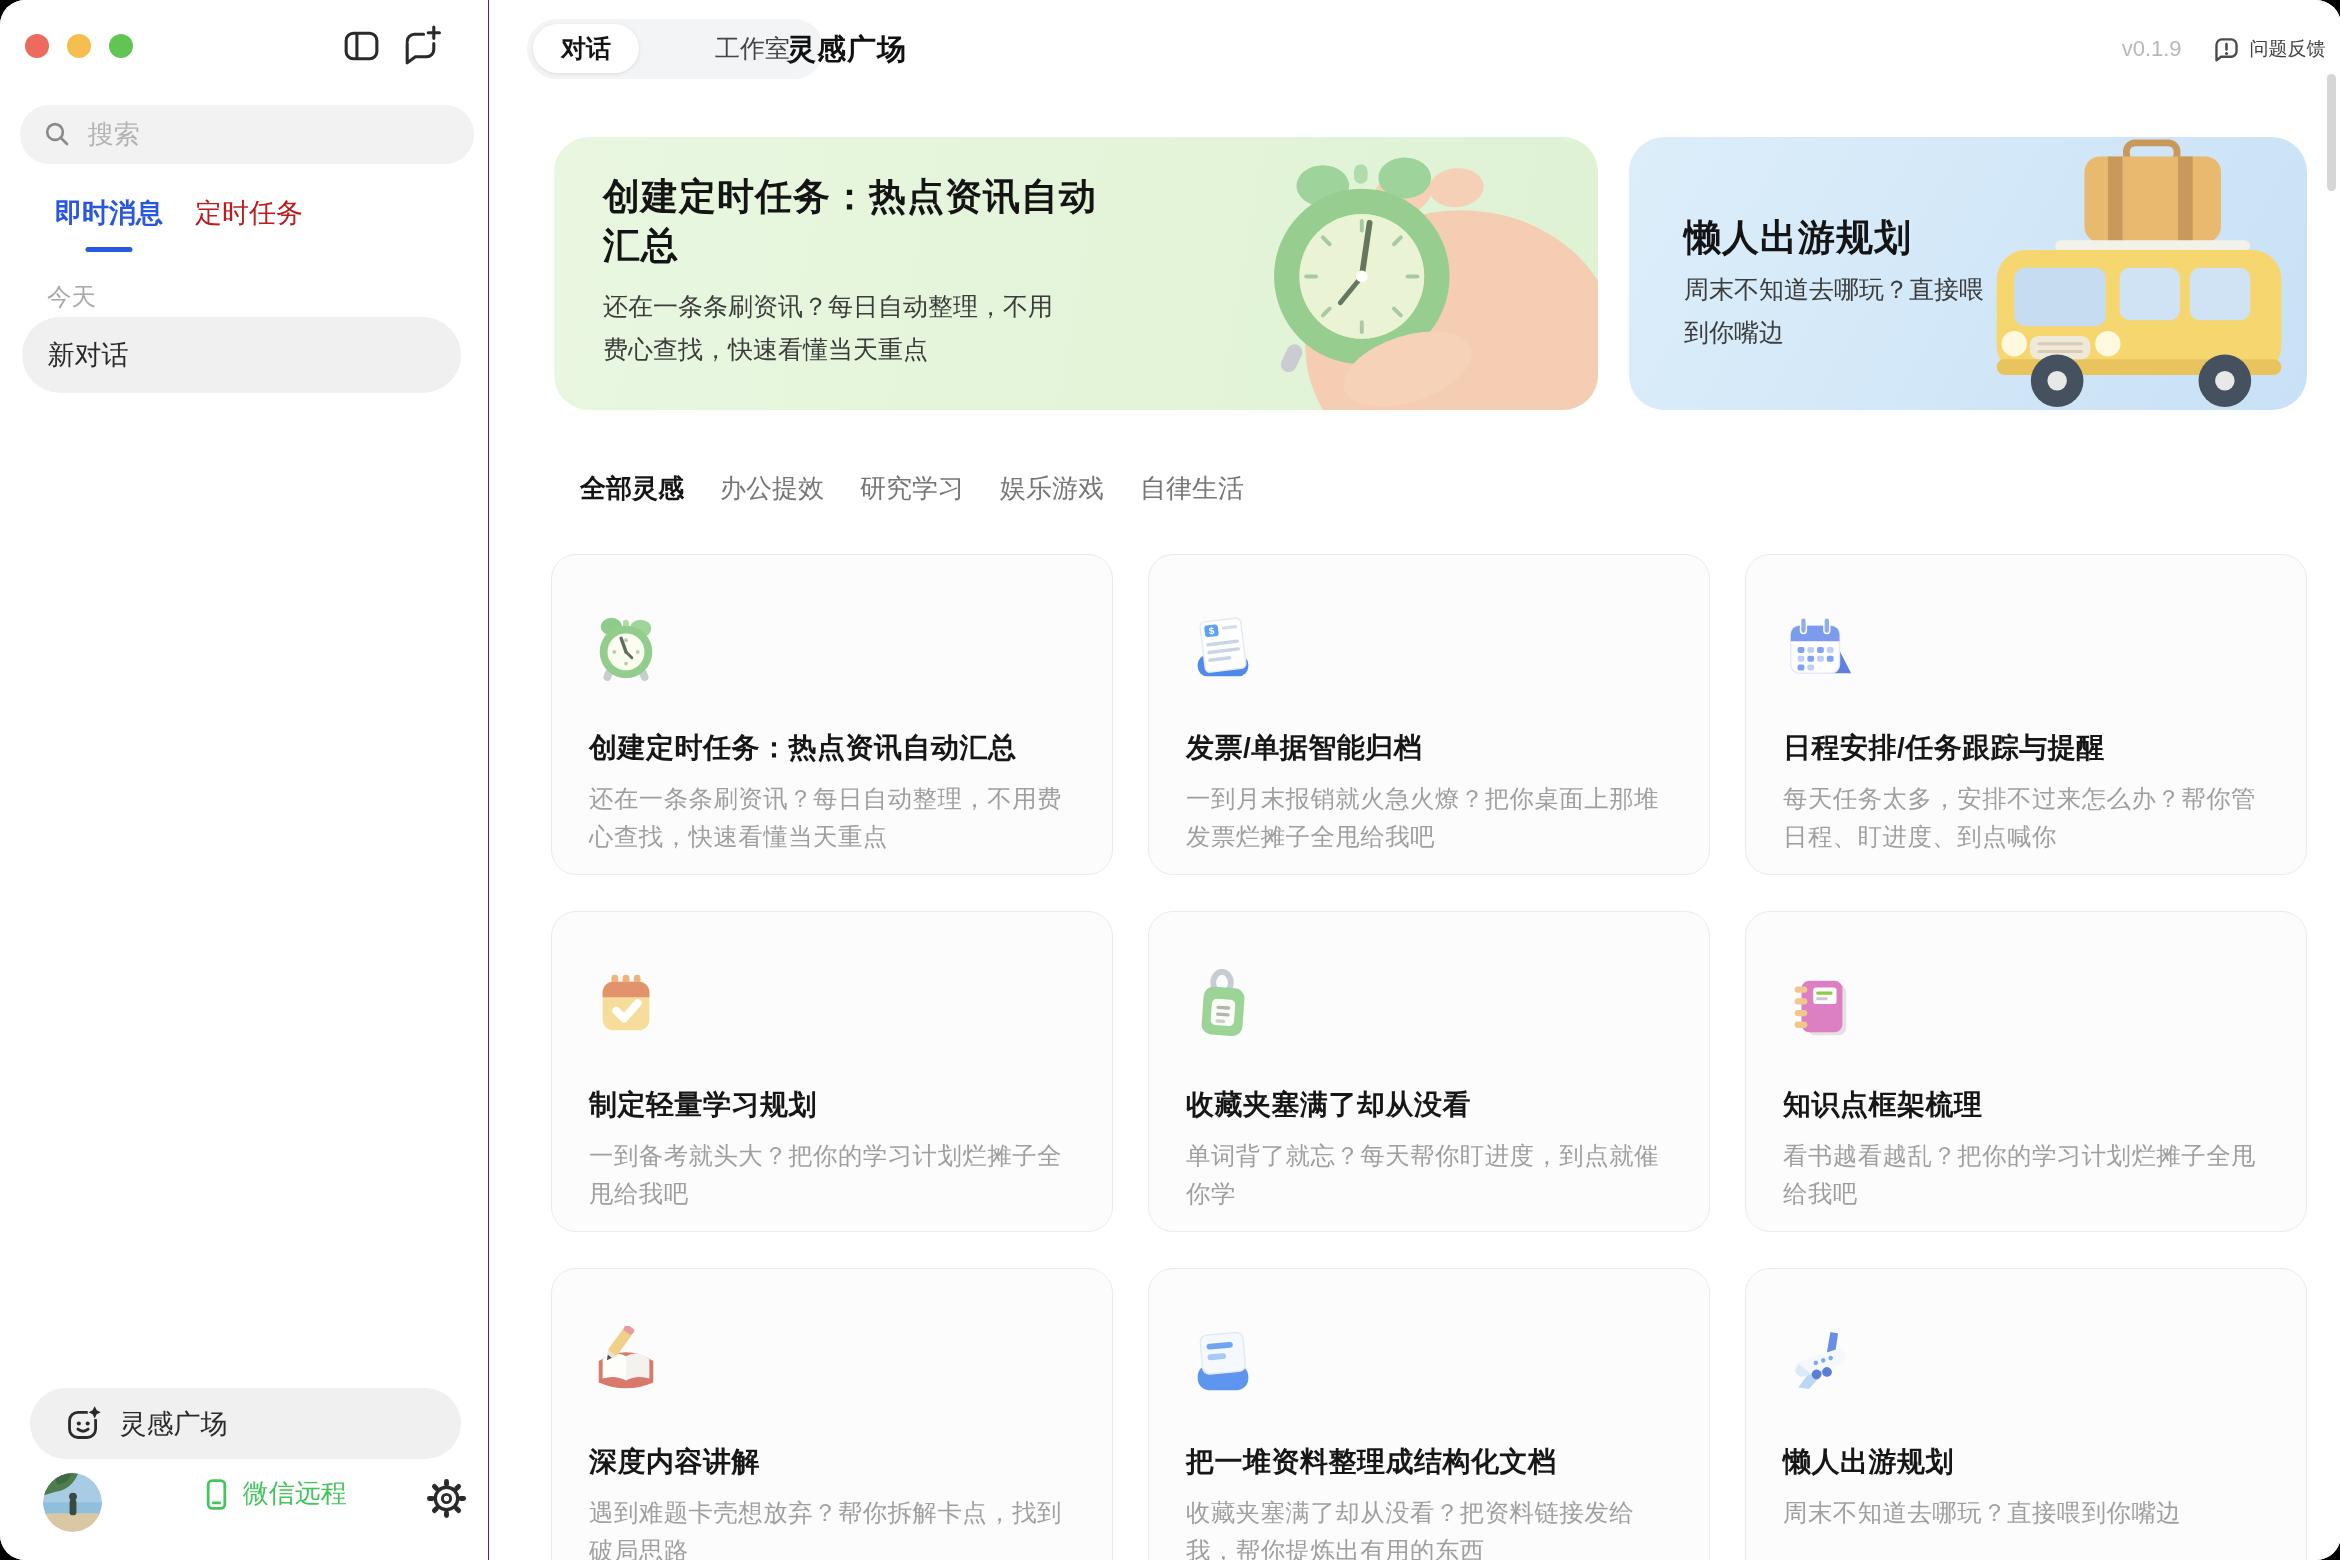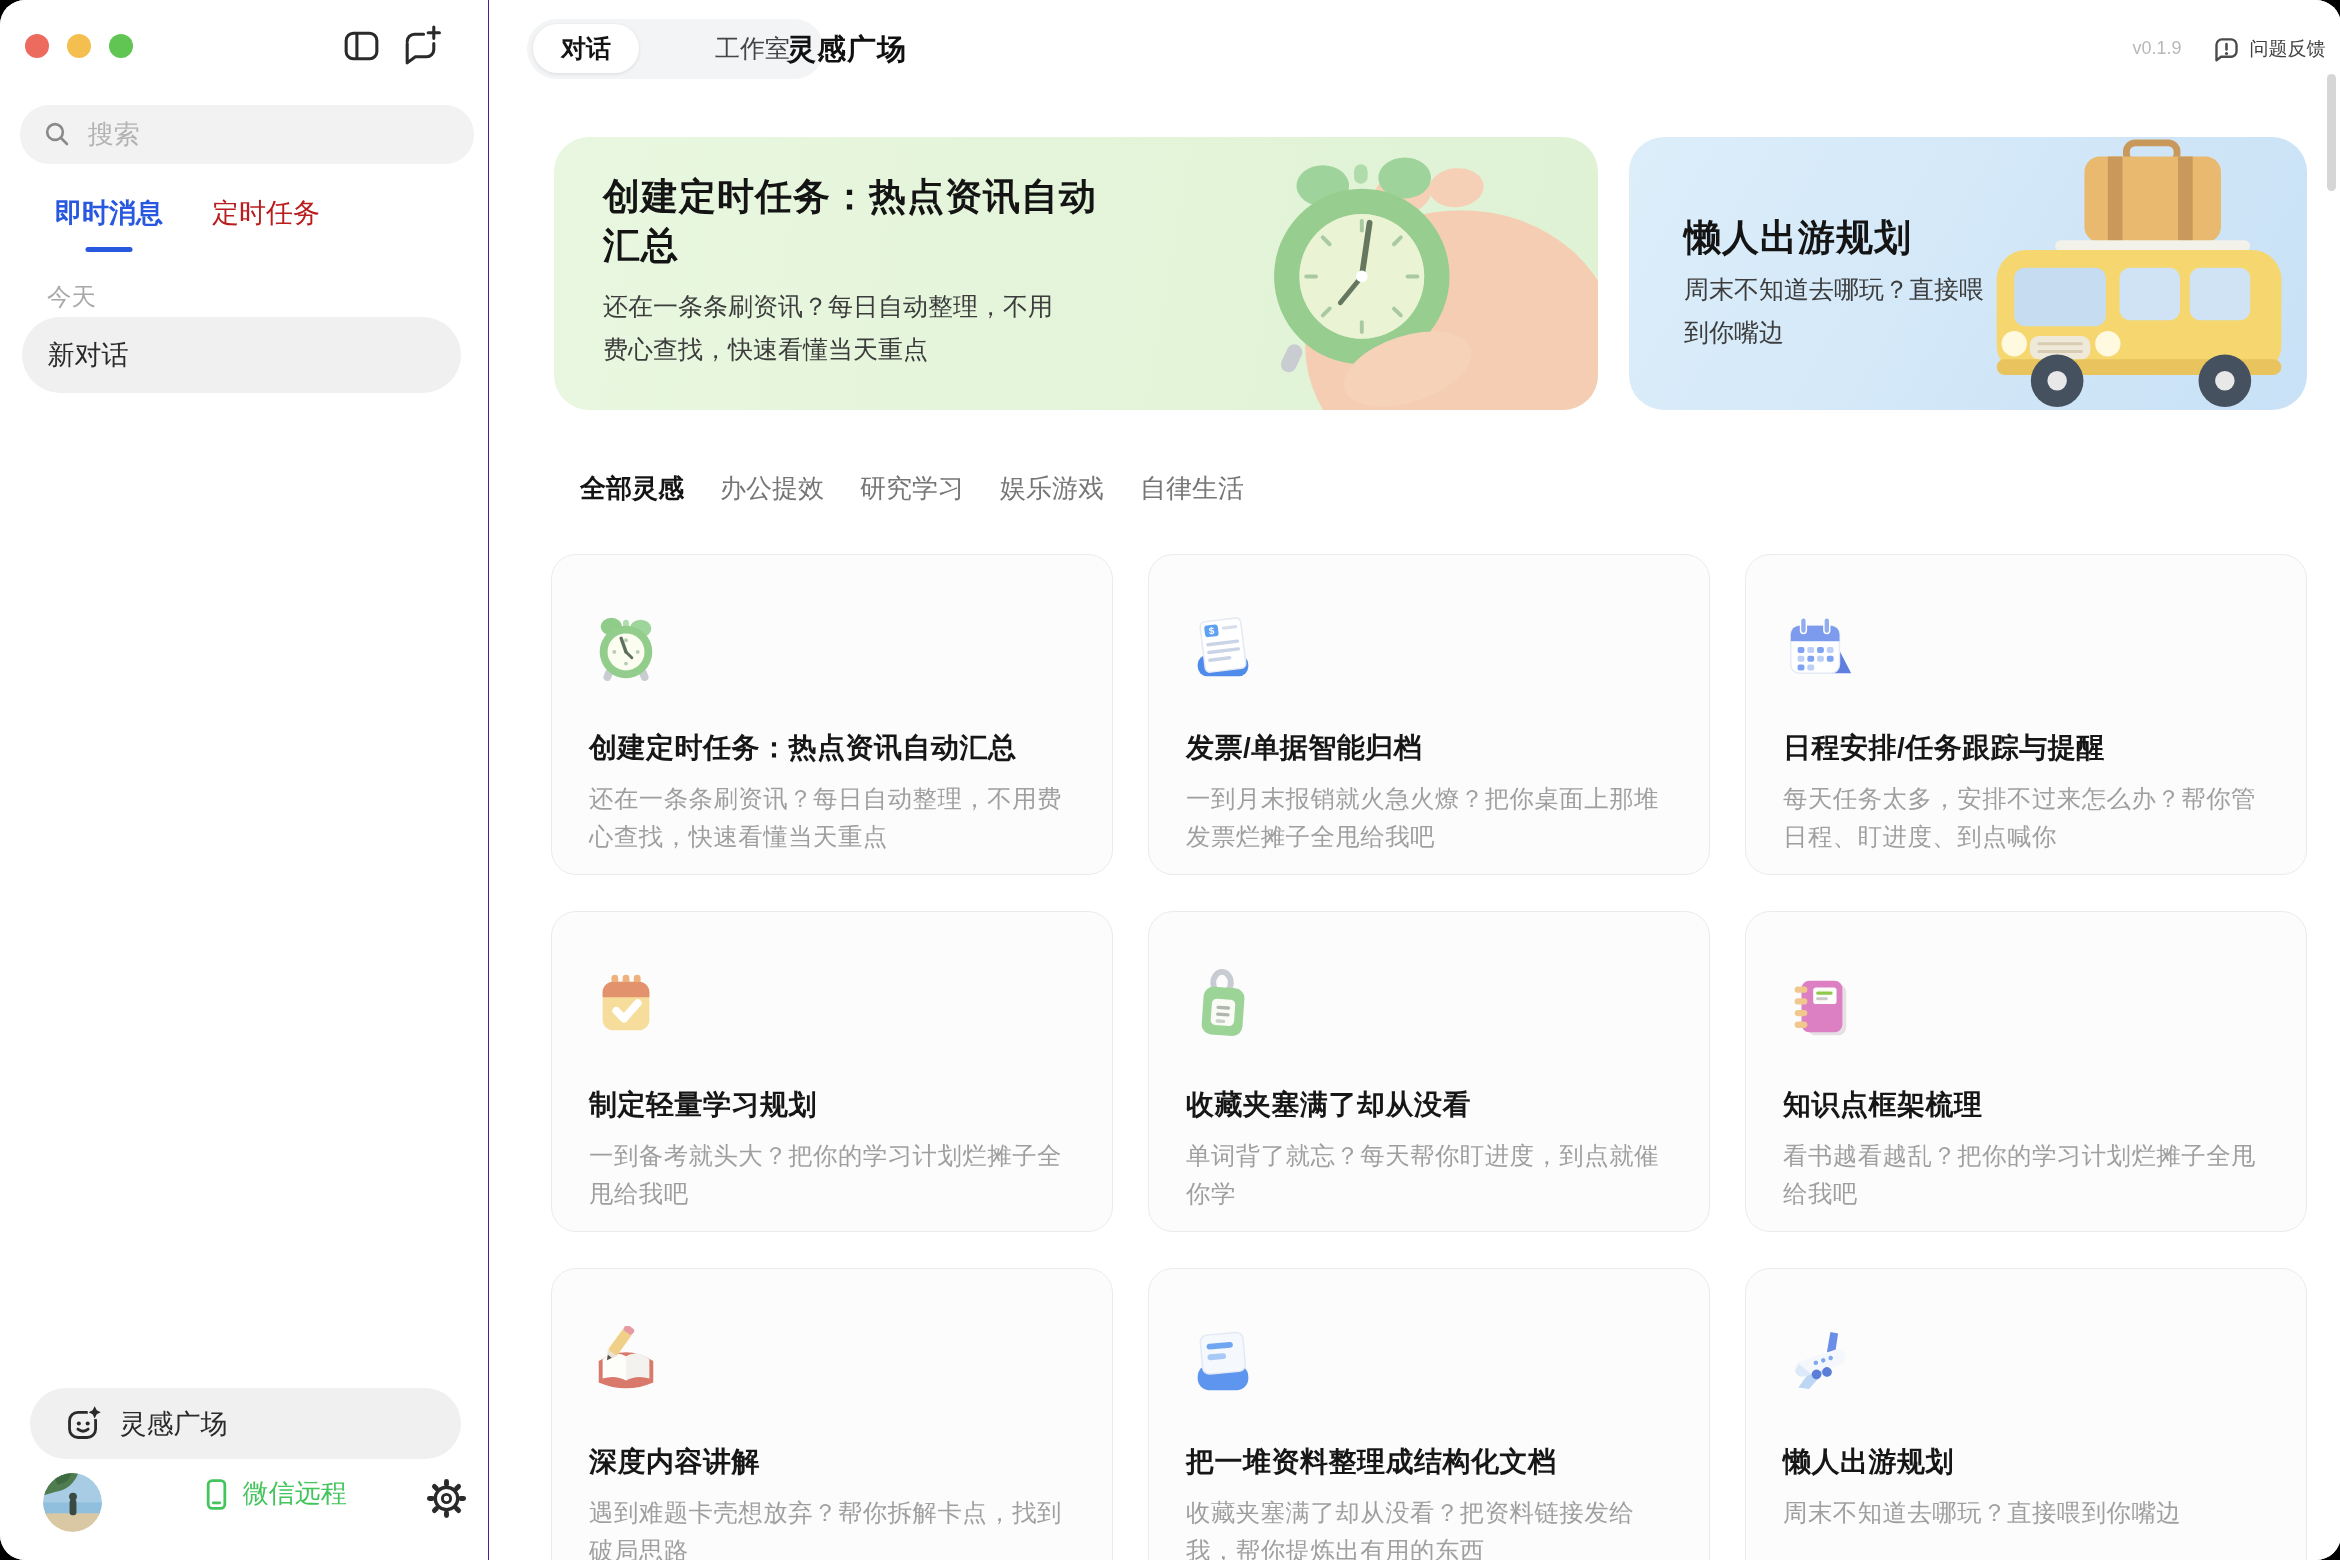--- a/index.html
+++ b/index.html
@@ -12,21 +12,21 @@
   .traffic{position:absolute;left:25px;top:34px;display:flex;gap:17.6px;}
   .traffic span{width:24.4px;height:24.4px;border-radius:50%;display:block;}
   .tl-red{background:#EC6A5E;}.tl-yellow{background:#F4BF4F;}.tl-green{background:#61C554;}
   .side-icons{position:absolute;left:339px;top:23.4px;display:flex;gap:13.7px;}
   .side-icons .icon-btn{width:45px;height:45px;display:flex;align-items:center;justify-content:center;cursor:pointer;}
   .search-pill{position:absolute;left:19.5px;top:105px;width:454px;height:59px;border-radius:29px;background:#F2F2F3;
                display:flex;align-items:center;padding:0 0 0 21.5px;box-sizing:border-box;}
   .search-pill input{border:none;outline:none;background:transparent;font-size:26px;color:#444;width:351px;margin-left:11.7px;
                      font-family:"Liberation Sans",sans-serif;}
   .search-pill input::placeholder{color:#B3B3B3;}
-  .side-tabs{position:absolute;left:55px;top:195px;display:flex;gap:49px;text-align:center;}
+  .side-tabs{position:absolute;left:55px;top:195px;display:flex;gap:32px;text-align:center;}
   .side-tab{font-size:27px;color:#b91c1c;font-weight:500;position:relative;cursor:pointer;padding-bottom:13.7px;}
   .side-tab.active{color:#2857E0;font-weight:700;}
   .side-tab.active::after{content:'';position:absolute;left:50%;transform:translateX(-50%);bottom:-7.8px;
                           width:47px;height:5.9px;border-radius:2.9px;background:#2857E0;}
   .section-label{position:absolute;left:47px;top:281px;font-size:24.4px;color:#A8A8A8;}
   .conv-list{position:absolute;left:22.4px;top:317px;width:439px;}
   .conv-item{width:439px;height:76px;border-radius:38px;background:#F0F0F1;display:flex;align-items:center;
              padding-left:25px;box-sizing:border-box;font-size:27px;color:#2A2A2A;cursor:pointer;}
   .plaza-btn{position:absolute;left:30px;top:1388px;width:431px;height:71px;border-radius:36px;background:#F0F0F1;
              display:flex;align-items:center;padding-left:33px;box-sizing:border-box;cursor:pointer;}
@@ -39,21 +39,21 @@
   
   .main{position:absolute;left:489px;top:0;width:1852px;height:1560px;background:#fff;}
   .segmented{position:absolute;left:38px;top:18.5px;height:60px;background:#F3F4F6;border-radius:30px;
              display:flex;align-items:center;padding:0 5.9px;box-sizing:border-box;gap:48px;}
   .seg-item{height:49px;border-radius:24.4px;display:flex;align-items:center;padding:0 28px;font-size:25px;
             color:#454545;font-weight:500;cursor:pointer;}
   .seg-item.active{background:#fff;color:#141414;font-weight:700;box-shadow:0 1px 3.9px rgba(0,0,0,.10);}
   .main-title{position:absolute;left:298px;top:18.5px;height:60px;line-height:60px;font-size:29px;font-weight:700;
               color:#111;letter-spacing:1px;cursor:pointer;}
   .header-meta{position:absolute;right:15.6px;top:18.5px;height:60px;display:flex;align-items:center;gap:29px;}
-  .version{font-size:18px;color:#B8B8B8;}
+  .version{font-size:22px;color:#B8B8B8;}
   .feedback{display:flex;align-items:center;gap:7.8px;cursor:pointer;}
   .feedback .label{font-size:19px;color:#3F3F3F;}
 
   
   .banner{position:absolute;top:137px;height:273px;border-radius:35px;overflow:hidden;cursor:pointer;}
   .banner-green{left:65px;width:1044px;background:linear-gradient(100deg,#E9F7E0 0%,#DFF2D4 100%);}
   .banner-blue{left:1140px;width:678px;background:linear-gradient(120deg,#DDEEFA 0%,#C8E1F6 100%);}
   .banner .b-title{position:absolute;left:49px;font-size:37px;line-height:49px;font-weight:700;color:#141414;letter-spacing:1px;}
   .banner-green .b-title{top:35px;width:497px;}
   .banner-blue .b-title{top:76px;left:55px;width:410px;}

